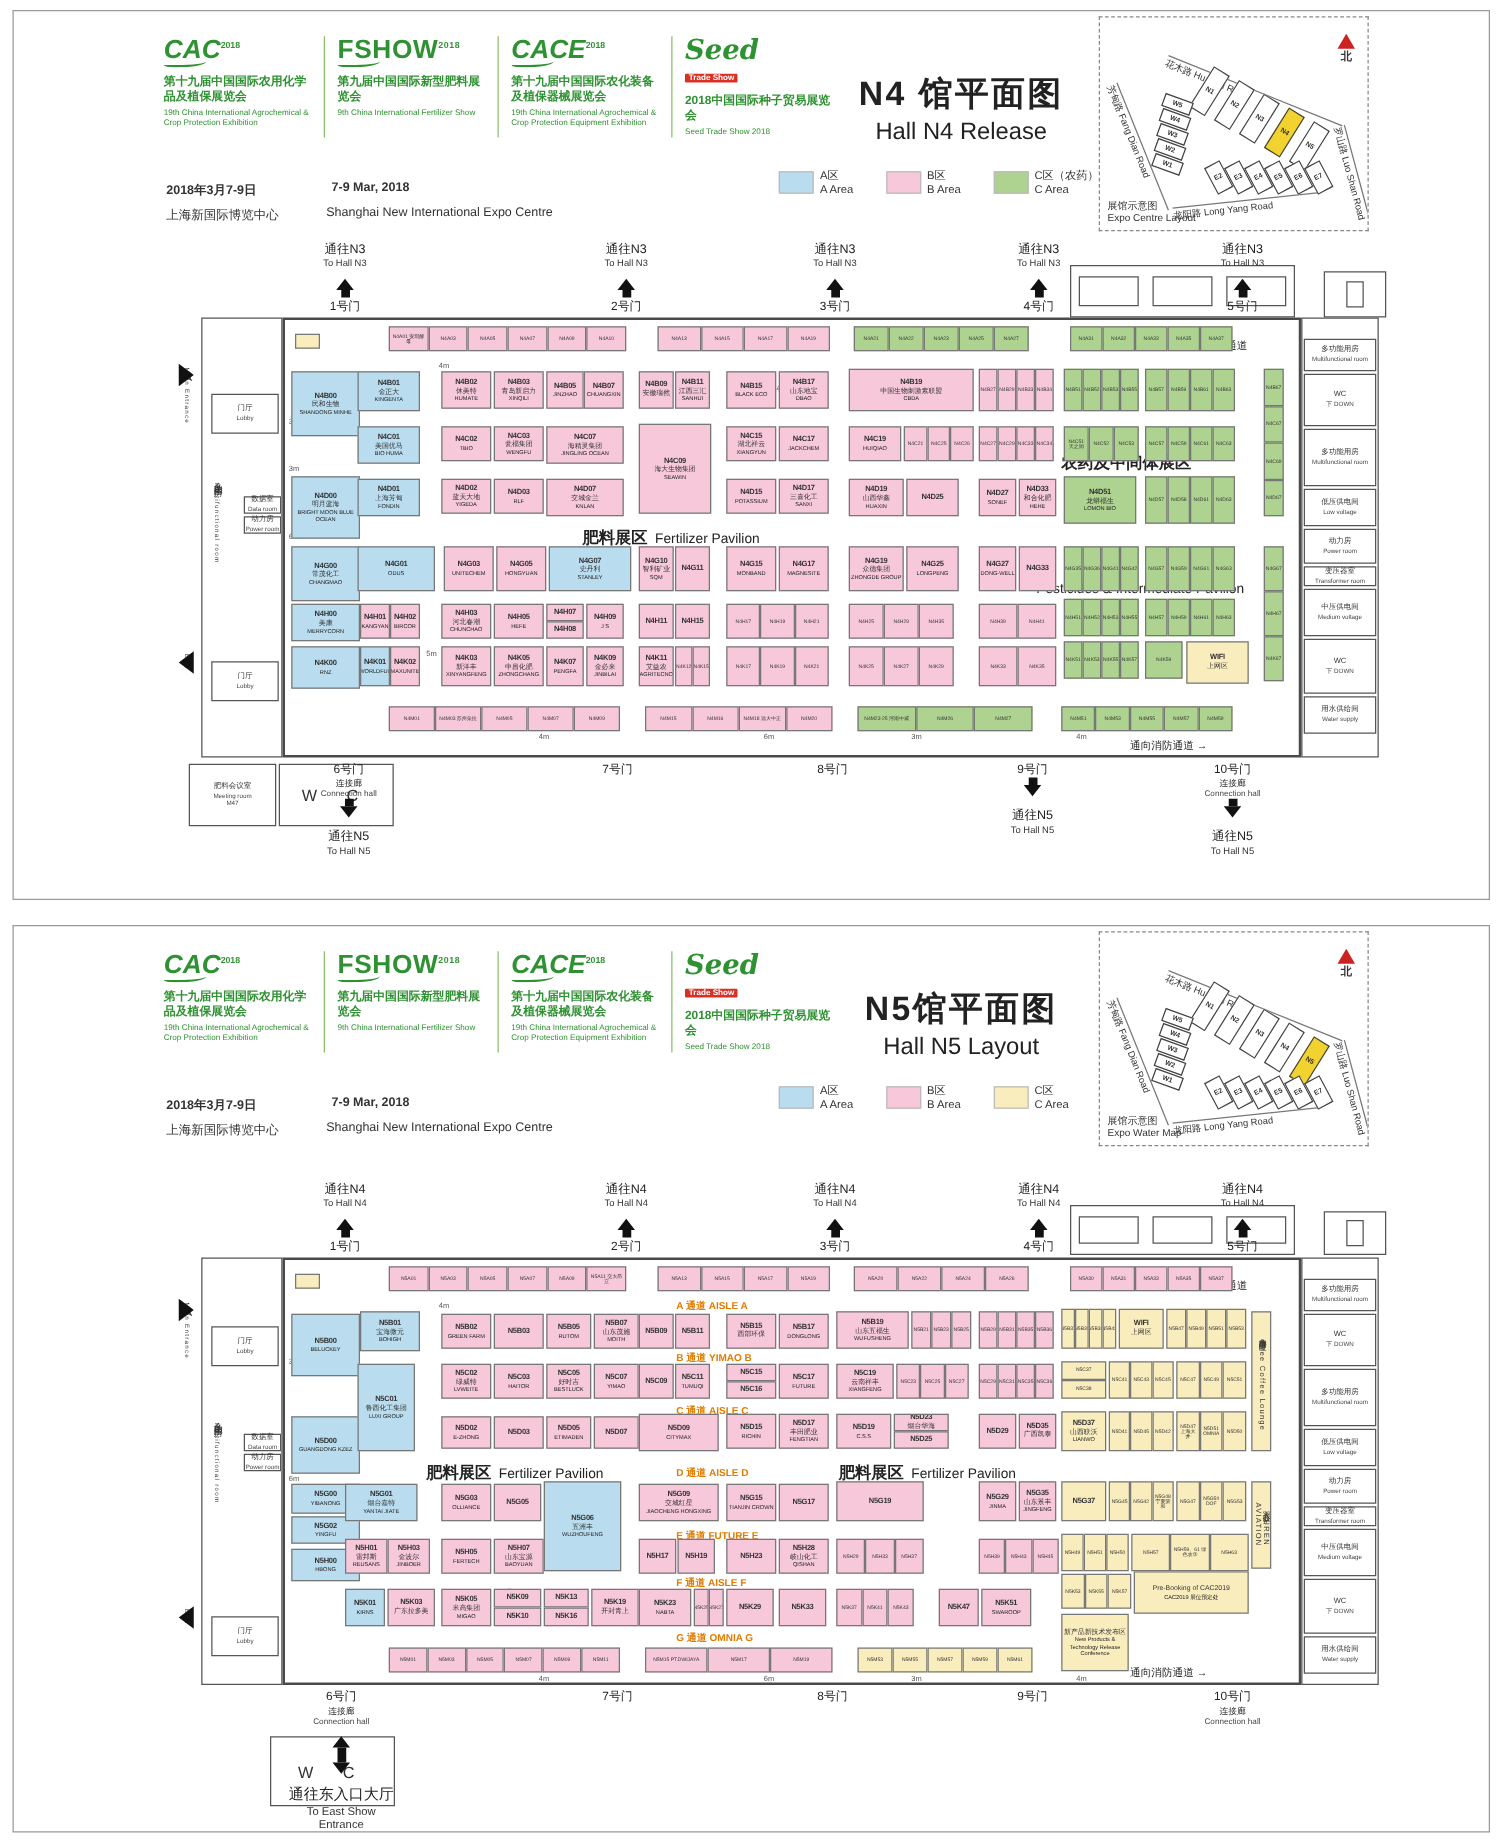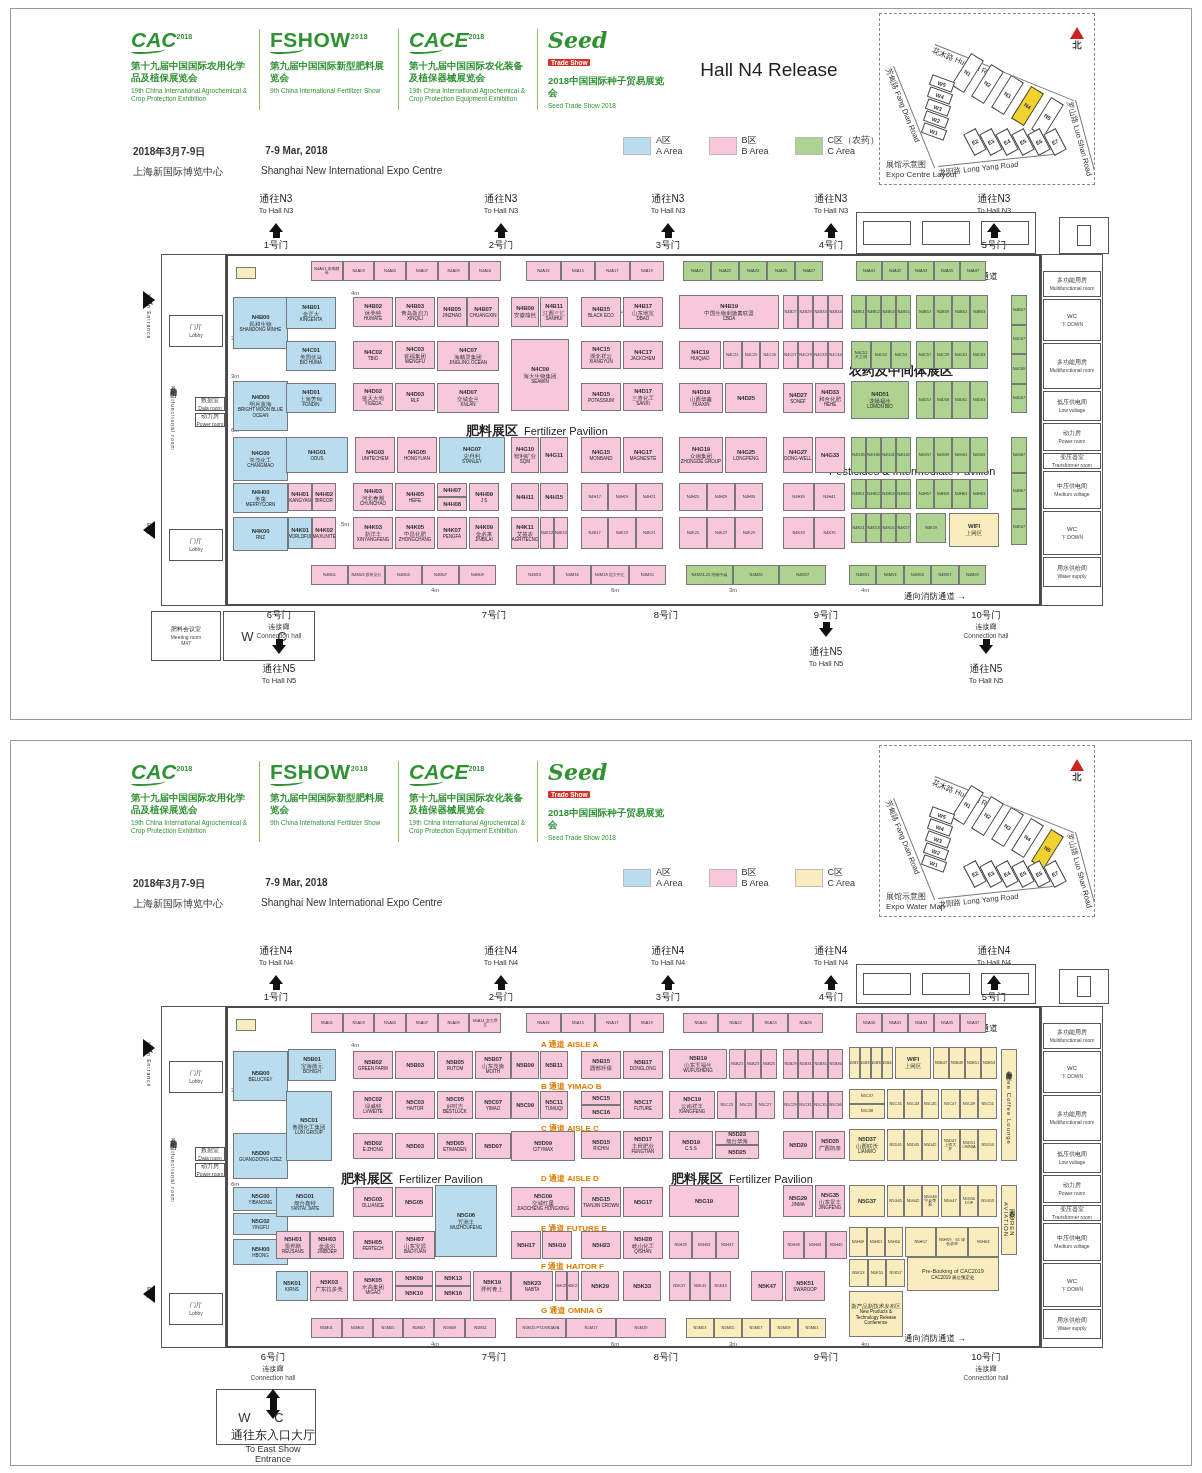--- a/index.html
+++ b/index.html
@@ -105,20 +105,21 @@
       <div style="display: flex; gap: 60px;">
         <div class="b">2018年3月7-9日</div>
         <div class="b">7-9 Mar, 2018</div>
       </div>
       <div style="display: flex; gap: 38px; margin-top: 6px;">
         <div>上海新国际博览中心</div>
         <div>Shanghai New International Expo Centre</div>
       </div>
     </div>
     <div class="ptitle">
+      <div class="t-cn">N4 馆平面图</div>
       <div class="t-en">Hall N4 Release</div>
     </div>
     <div class="legend">
       <div class="li">
         <div class="sw" style="background: rgb(185, 220, 238);"></div>
         <div class="lt">
           <div>A区</div>
           <div>A Area</div>
         </div>
       </div>
@@ -818,20 +819,24 @@
     <div class="hdr-date">
       <div style="display: flex; gap: 60px;">
         <div class="b">2018年3月7-9日</div>
         <div class="b">7-9 Mar, 2018</div>
       </div>
       <div style="display: flex; gap: 38px; margin-top: 6px;">
         <div>上海新国际博览中心</div>
         <div>Shanghai New International Expo Centre</div>
       </div>
     </div>
+    <div class="ptitle">
+      <div class="t-cn">N5馆平面图</div>
+      <div class="t-en">Hall N5 Layout</div>
+    </div>
     <div class="legend">
       <div class="li">
         <div class="sw" style="background: rgb(185, 220, 238);"></div>
         <div class="lt">
           <div>A区</div>
           <div>A Area</div>
         </div>
       </div>
       <div class="li">
         <div class="sw" style="background: rgb(246, 200, 218);"></div>
@@ -1016,21 +1021,21 @@
       <div style="font-size: 7px;">连接廊</div>
       <div style="font-size: 6.5px; color: rgb(68, 68, 68);">Connection hall</div>
     </div>
     <div class="zone" style="left: 330px; top: 428px;"><div class="cn" style="display: inline;">肥料展区</div><div class="en" style="display: inline;">Fertilizer Pavilion</div></div>
     <div class="zone" style="left: 660px; top: 428px;"><div class="cn" style="display: inline;">肥料展区</div><div class="en" style="display: inline;">Fertilizer Pavilion</div></div>
     <div class="aisle" style="left: 530px; top: 298px;">A 通道 AISLE A</div>
     <div class="aisle" style="left: 530px; top: 340px;">B 通道 YIMAO B</div>
     <div class="aisle" style="left: 530px; top: 382px;">C 通道 AISLE C</div>
     <div class="aisle" style="left: 530px; top: 432px;">D 通道 AISLE D</div>
     <div class="aisle" style="left: 530px; top: 482px;">E 通道 FUTURE E</div>
-    <div class="aisle" style="left: 530px; top: 520px;">F 通道 HAITOR F</div>
+    <div class="aisle" style="left: 530px; top: 520px;">F 通道 AISLE F</div>
     <div class="aisle" style="left: 530px; top: 564px;">G 通道 OMNIA G</div>
     <div class="misc" style="left: 925px; top: 282px;">→ 通向消防通道</div>
     <div class="misc" style="left: 893px; top: 592px;">通向消防通道 →</div>
     <div class="dim" style="left: 340px; top: 301px;">4m</div>
     <div class="dim" style="left: 220px; top: 346px;">3m</div>
     <div class="dim" style="left: 220px; top: 440px;">6m</div>
     <div class="dim" style="left: 395px; top: 530px;">5m</div>
     <div class="dim" style="left: 420px; top: 600px;">4m</div>
     <div class="dim" style="left: 600px; top: 600px;">6m</div>
     <div class="dim" style="left: 718px; top: 600px;">3m</div>

